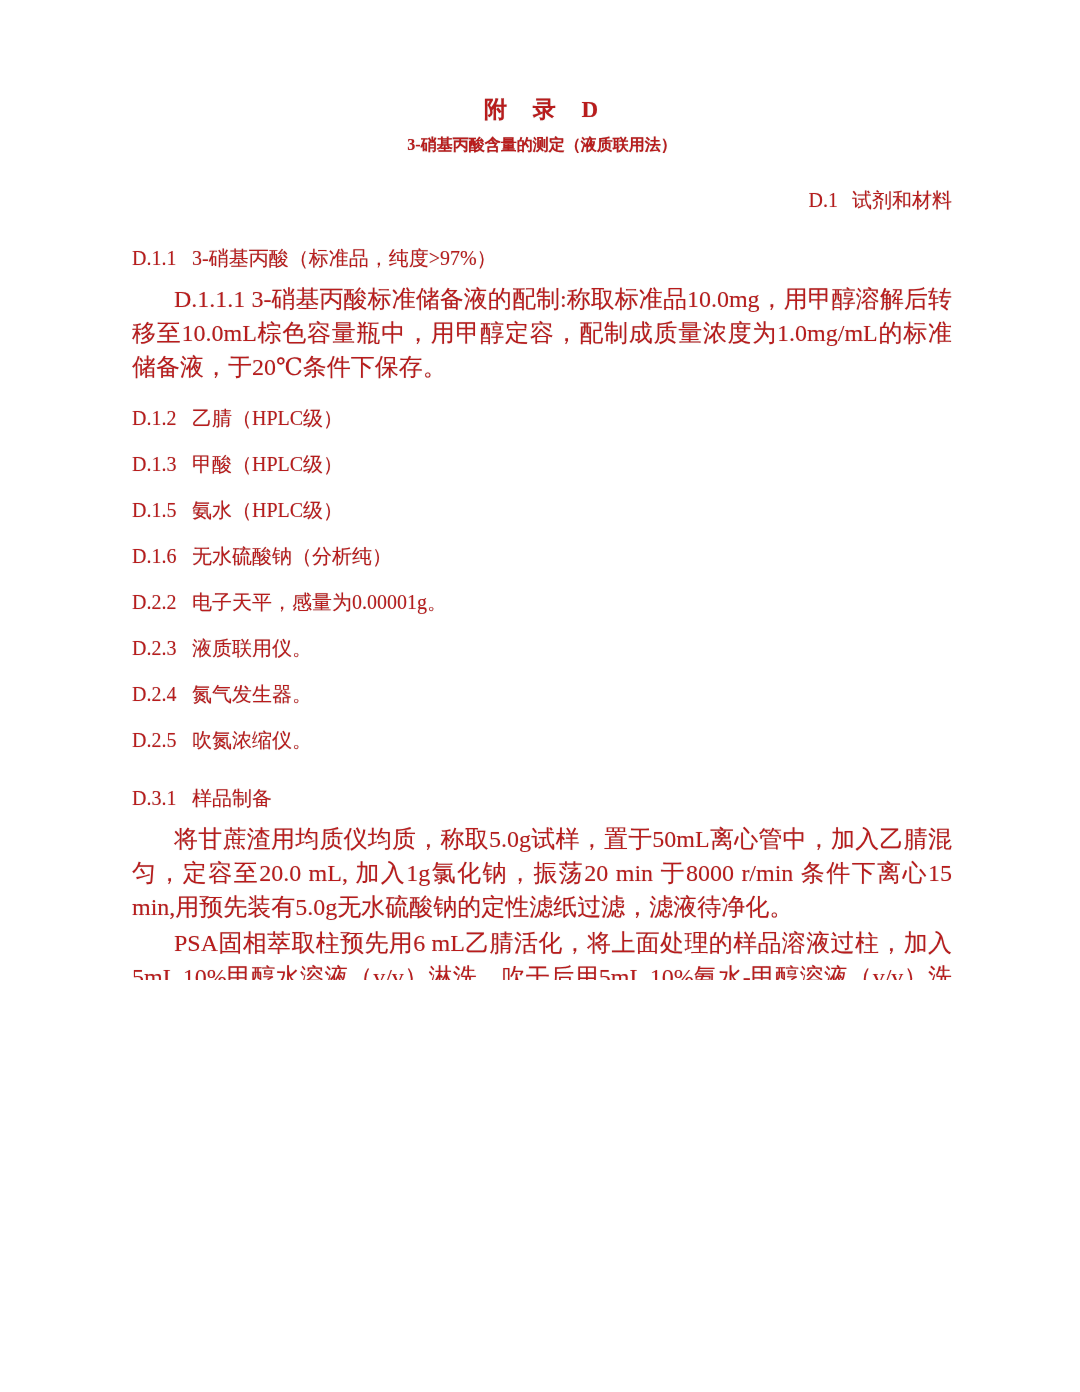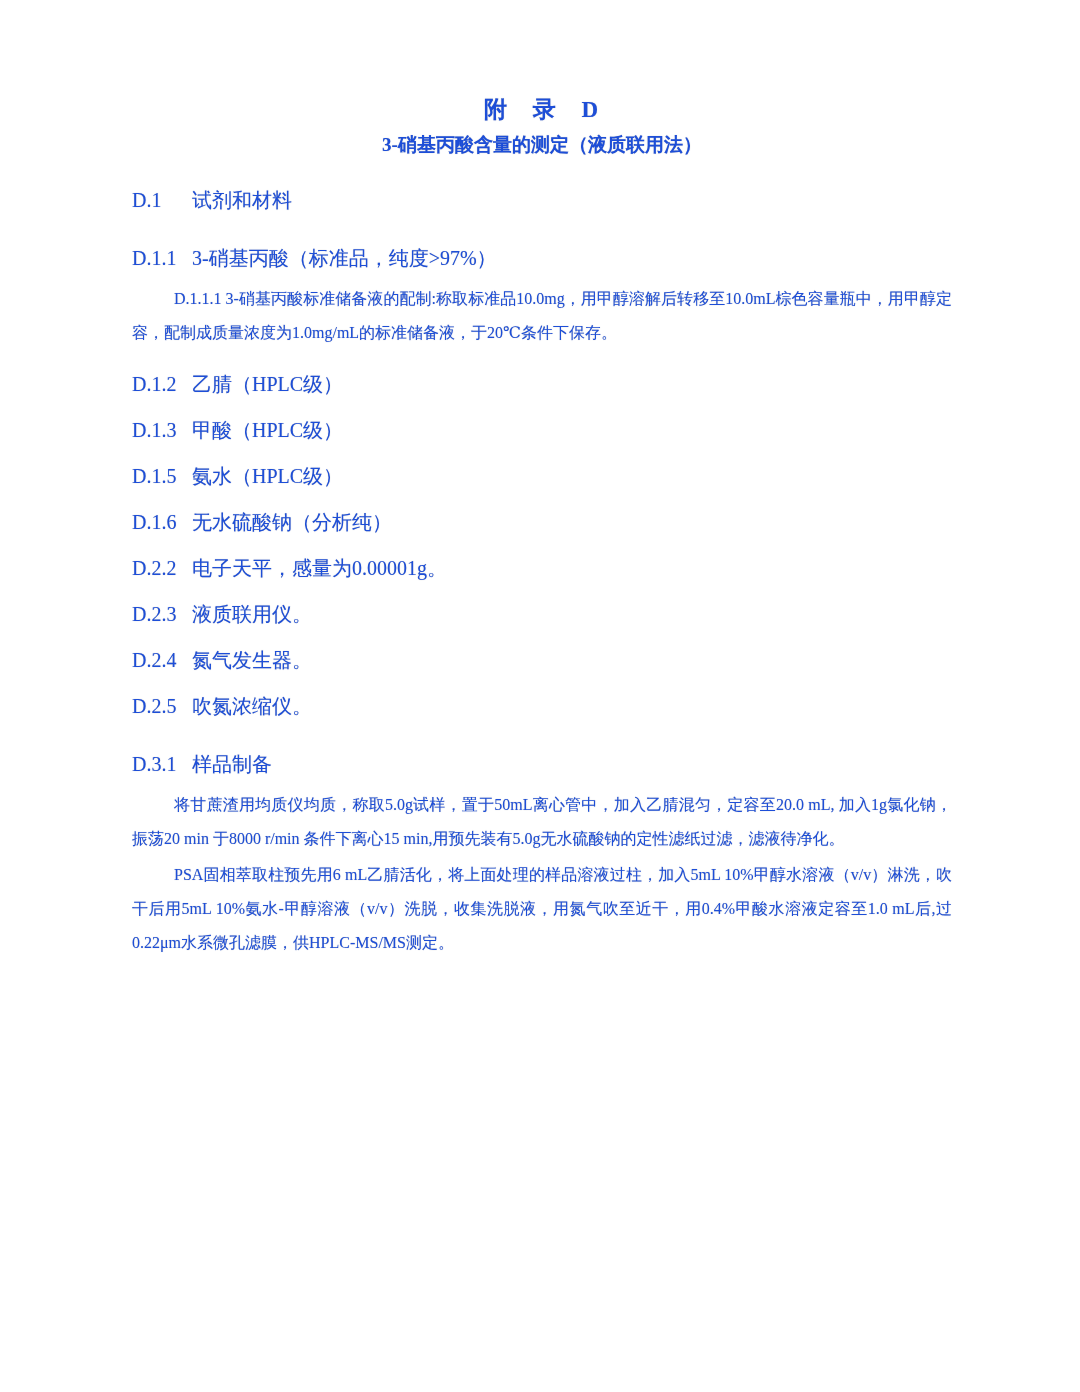--- a/index.html
+++ b/index.html
@@ -4,47 +4,47 @@
 <style>
   html, body { margin: 0; padding: 0; background: #ffffff; }
   .page {
     position: relative;
     width: 1080px;
     height: 980px;
     background: #ffffff;
     box-sizing: border-box;
     padding: 96px 128px 0 132px;
     font-family: "Liberation Serif", "DejaVu Serif", serif;
-    color: #1d4ed8;
+    color: #b91c1c;
     text-shadow: 0 0 1px rgba(70,70,70,0.35);
     overflow: hidden;
   }
   .title {
     text-align: center;
     font-size: 23px;
     font-weight: bold;
     line-height: 28px;
     word-spacing: 16px;
     letter-spacing: 2px;
   }
   .subtitle {
     text-align: center;
-    font-size: 19px;
+    font-size: 16px;
     font-weight: bold;
     line-height: 26px;
     padding-top: 8px;
   }
   .h { font-size: 20px; line-height: 24px; white-space: nowrap; }
   .h .num { display: inline-block; min-width: 46px; margin-right: 14px; }
-  .sp-after-sub { padding-top: 30px; }
+  .sp-after-sub { padding-top: 30px; text-align: right; }
   .sp-sub   { padding-top: 34px; }  
   .sp-item  { padding-top: 22px; }  
   .sp-major { padding-top: 34px; }  
   .p {
-    font-size: 16px;
+    font-size: 24px;
     line-height: 34px;
     text-align: justify;
     text-indent: 42px;
     margin: 0;
   }
   .p.sp-pfirst { padding-top: 12px; }
   .p.sp-pnext  { padding-top: 2px;  }
 </style>
 </head>
 <body>

